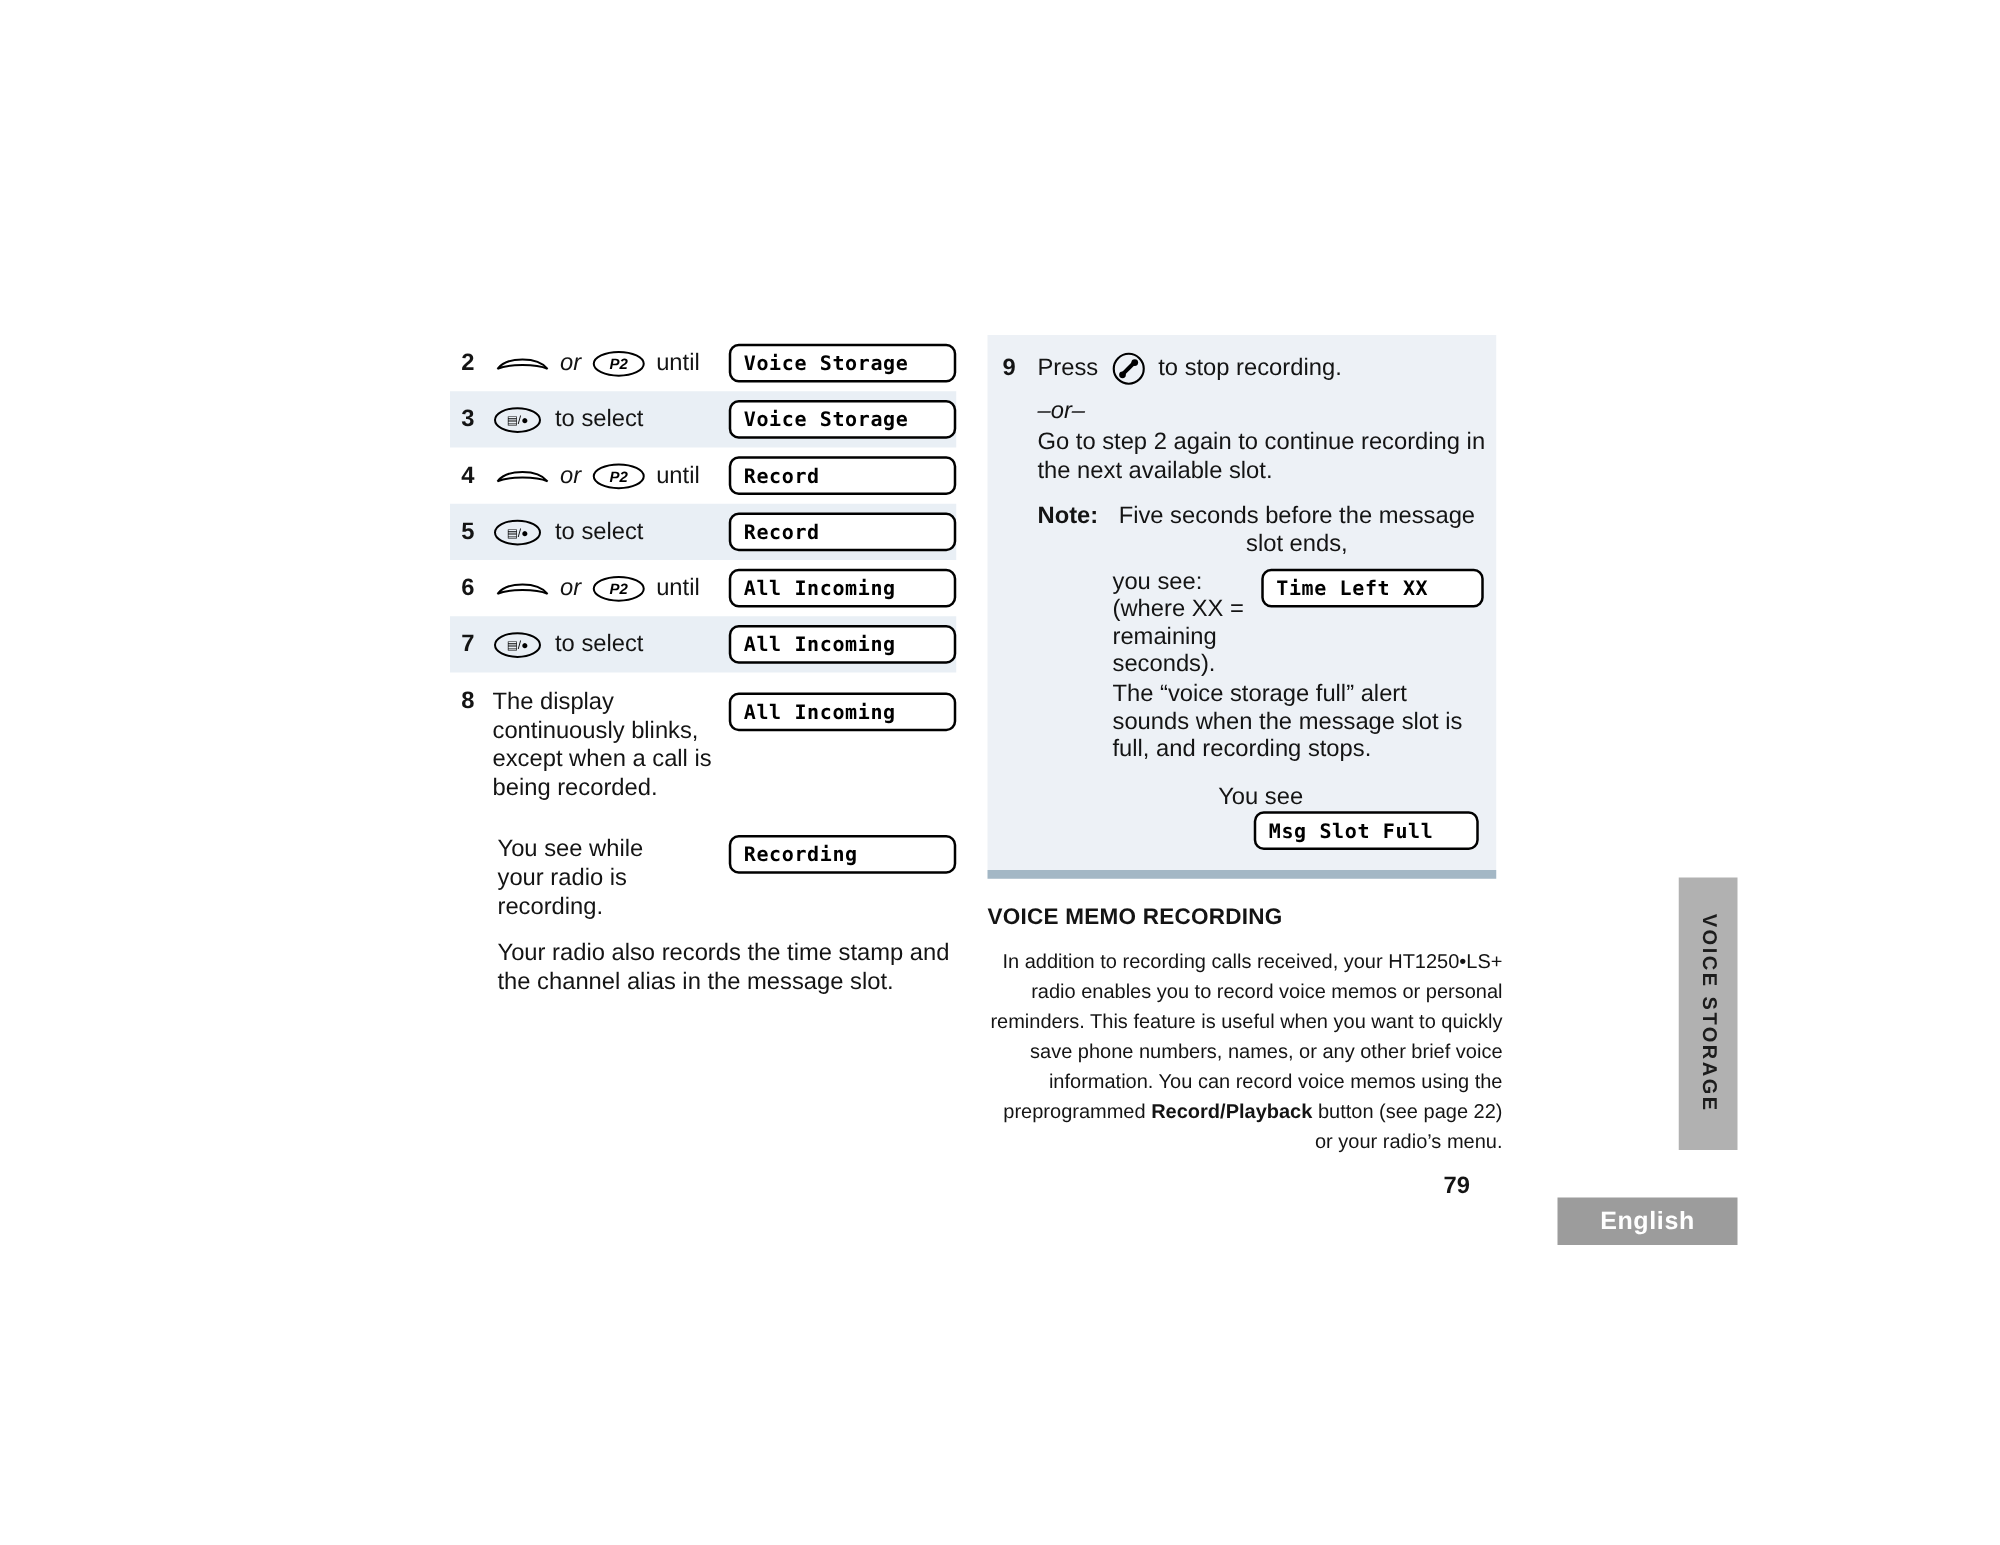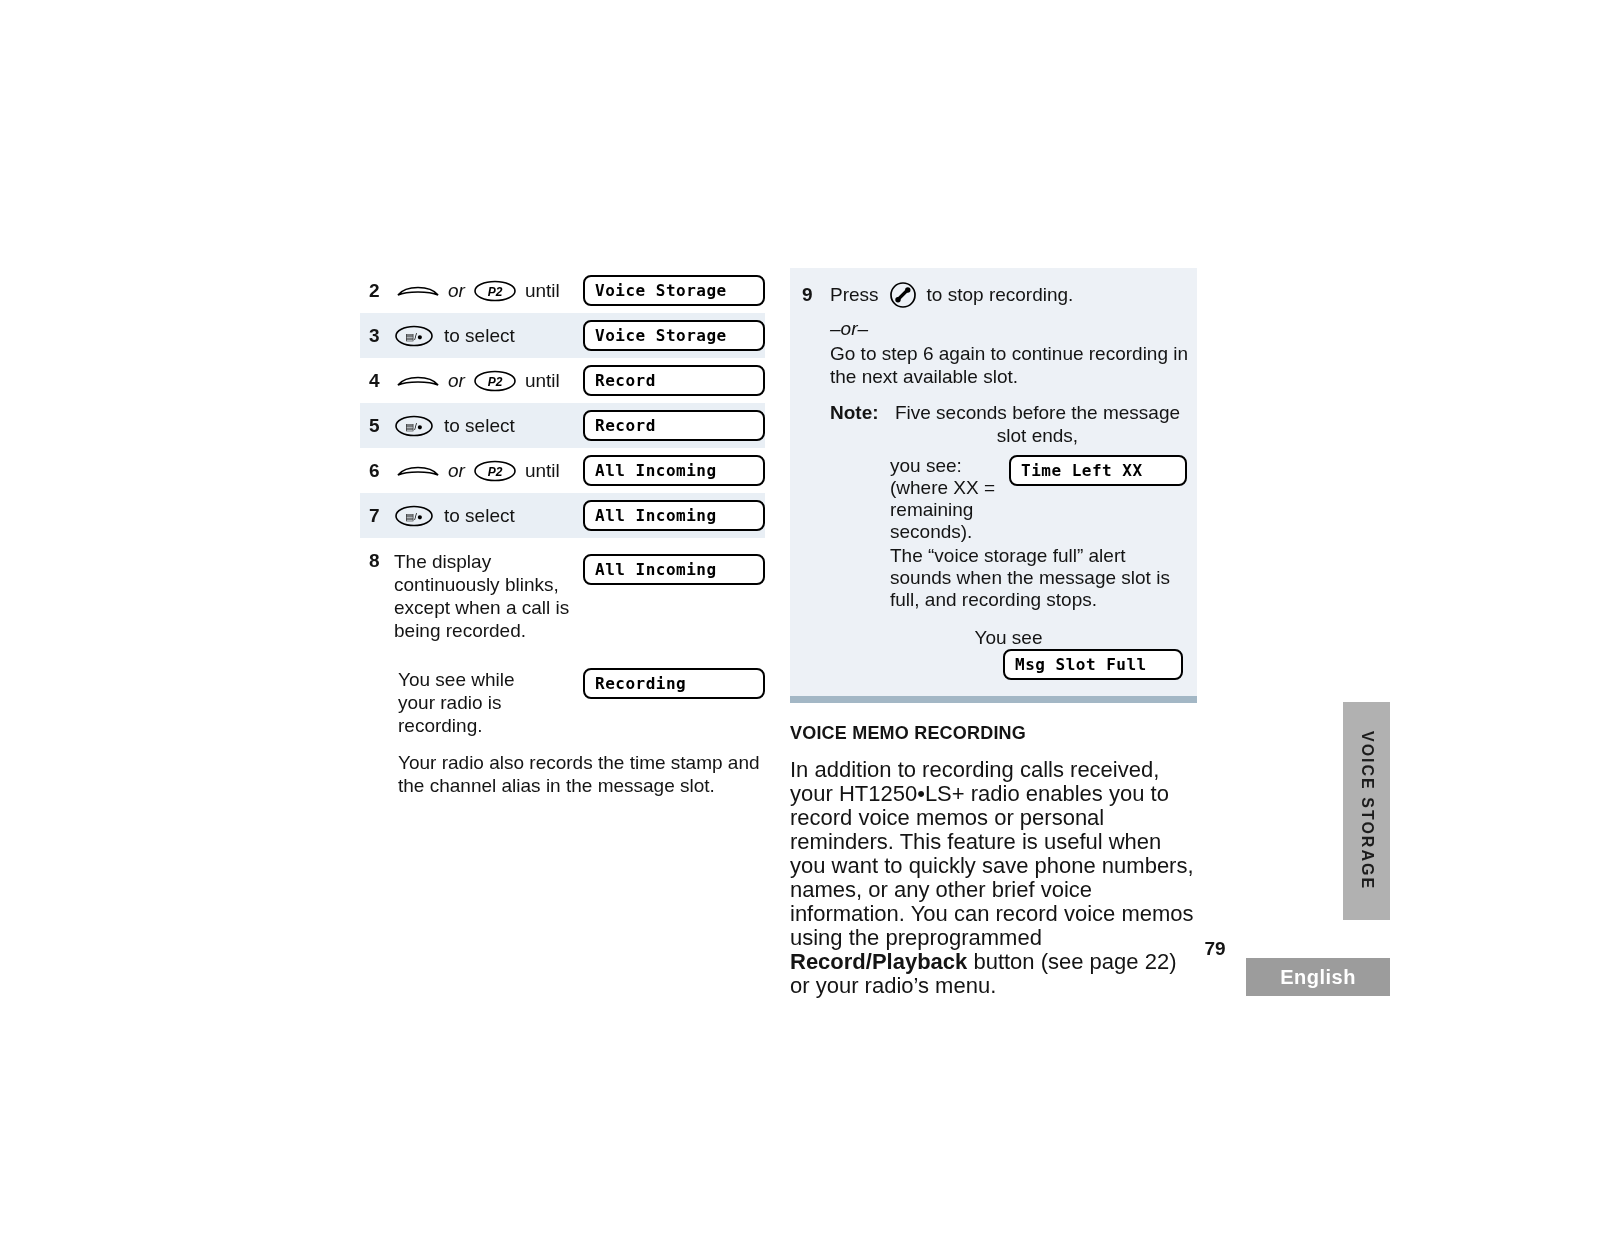--- a/index.html
+++ b/index.html
@@ -54,32 +54,32 @@
   .s9note .ntext { width:300px;text-align:center; }
   .s9yousee { display:flex; margin:8px 0 0 88px; }
   .s9yousee .ystext { width:122px; line-height:22px; }
   .s9yousee .disp { width:178px; height:31px; margin-left:auto; }
   .s9alert { margin:2px 0 0 88px; width:300px; line-height:22px; }
   .s9full { display:flex; align-items:center; margin:16px 0 0 28px;flex-direction:column; }
   .s9full .disp { width:180px; height:31px; margin-left:auto; margin-right:4px; }
 
   .divider { height:7px; background:#a3b7c5; }
   .h2 { margin-top:20px; font-size:18px; font-weight:bold; letter-spacing:0.2px; }
-  .bodytext { margin-top:14px; width:412px; font-size:22px; line-height:24px; }
+  .bodytext { margin-top:14px; width:412px; font-size:16px; line-height:24px;text-align:right; }
 
   
   .side-tab {
     position:absolute; left:1343px; top:702px; width:47px; height:218px;
     background:#b1b1b1; display:flex; align-items:center; justify-content:center;
   }
   .side-tab span {
     writing-mode:vertical-rl; font-weight:bold; font-size:16px;
     letter-spacing:2px; color:#1c1c1c; white-space:nowrap;
   }
-  .page-num { position:absolute; left:1196px; top:938px; width:38px; text-align:center; font-weight:bold; }
+  .page-num { position:absolute; left:1138px; top:938px; width:38px; text-align:right; font-weight:bold; }
   .lang-tab {
     position:absolute; left:1246px; top:958px; width:144px; height:38px;
     background:#9c9c9c; color:#fff; font-weight:bold; font-size:20px;
     display:flex; align-items:center; justify-content:center; letter-spacing:0.5px;
   }
 
   svg text { font-family:"Liberation Sans", sans-serif; }
 </style>
 </head>
 <body>
@@ -202,21 +202,21 @@
             <circle cx="15" cy="15" r="12" fill="none" stroke="#000" stroke-width="1.7"></circle>
             <line x1="10" y1="19.5" x2="19.5" y2="10" stroke="#000" stroke-width="3.2" stroke-linecap="round"></line>
             <circle cx="10" cy="19.8" r="2.7" fill="#000"></circle>
             <circle cx="19.8" cy="10" r="2.7" fill="#000"></circle>
           </svg>
       </span>
       <span>to stop recording.</span>
     </div>
 
     <div class="s9or">–or–</div>
-    <div class="s9goto">Go to step 6 again to continue recording in the next available slot.</div>
+    <div class="s9goto">Go to step 2 again to continue recording in the next available slot.</div>
 
     <div class="s9note">
       <span class="nlab">Note:</span>
       <span class="ntext">Five seconds before the message slot ends,</span>
     </div>
 
     <div class="s9yousee">
       <div class="ystext">you see: (where XX = remaining seconds).</div>
       <span class="disp">Time Left XX</span>
     </div>

